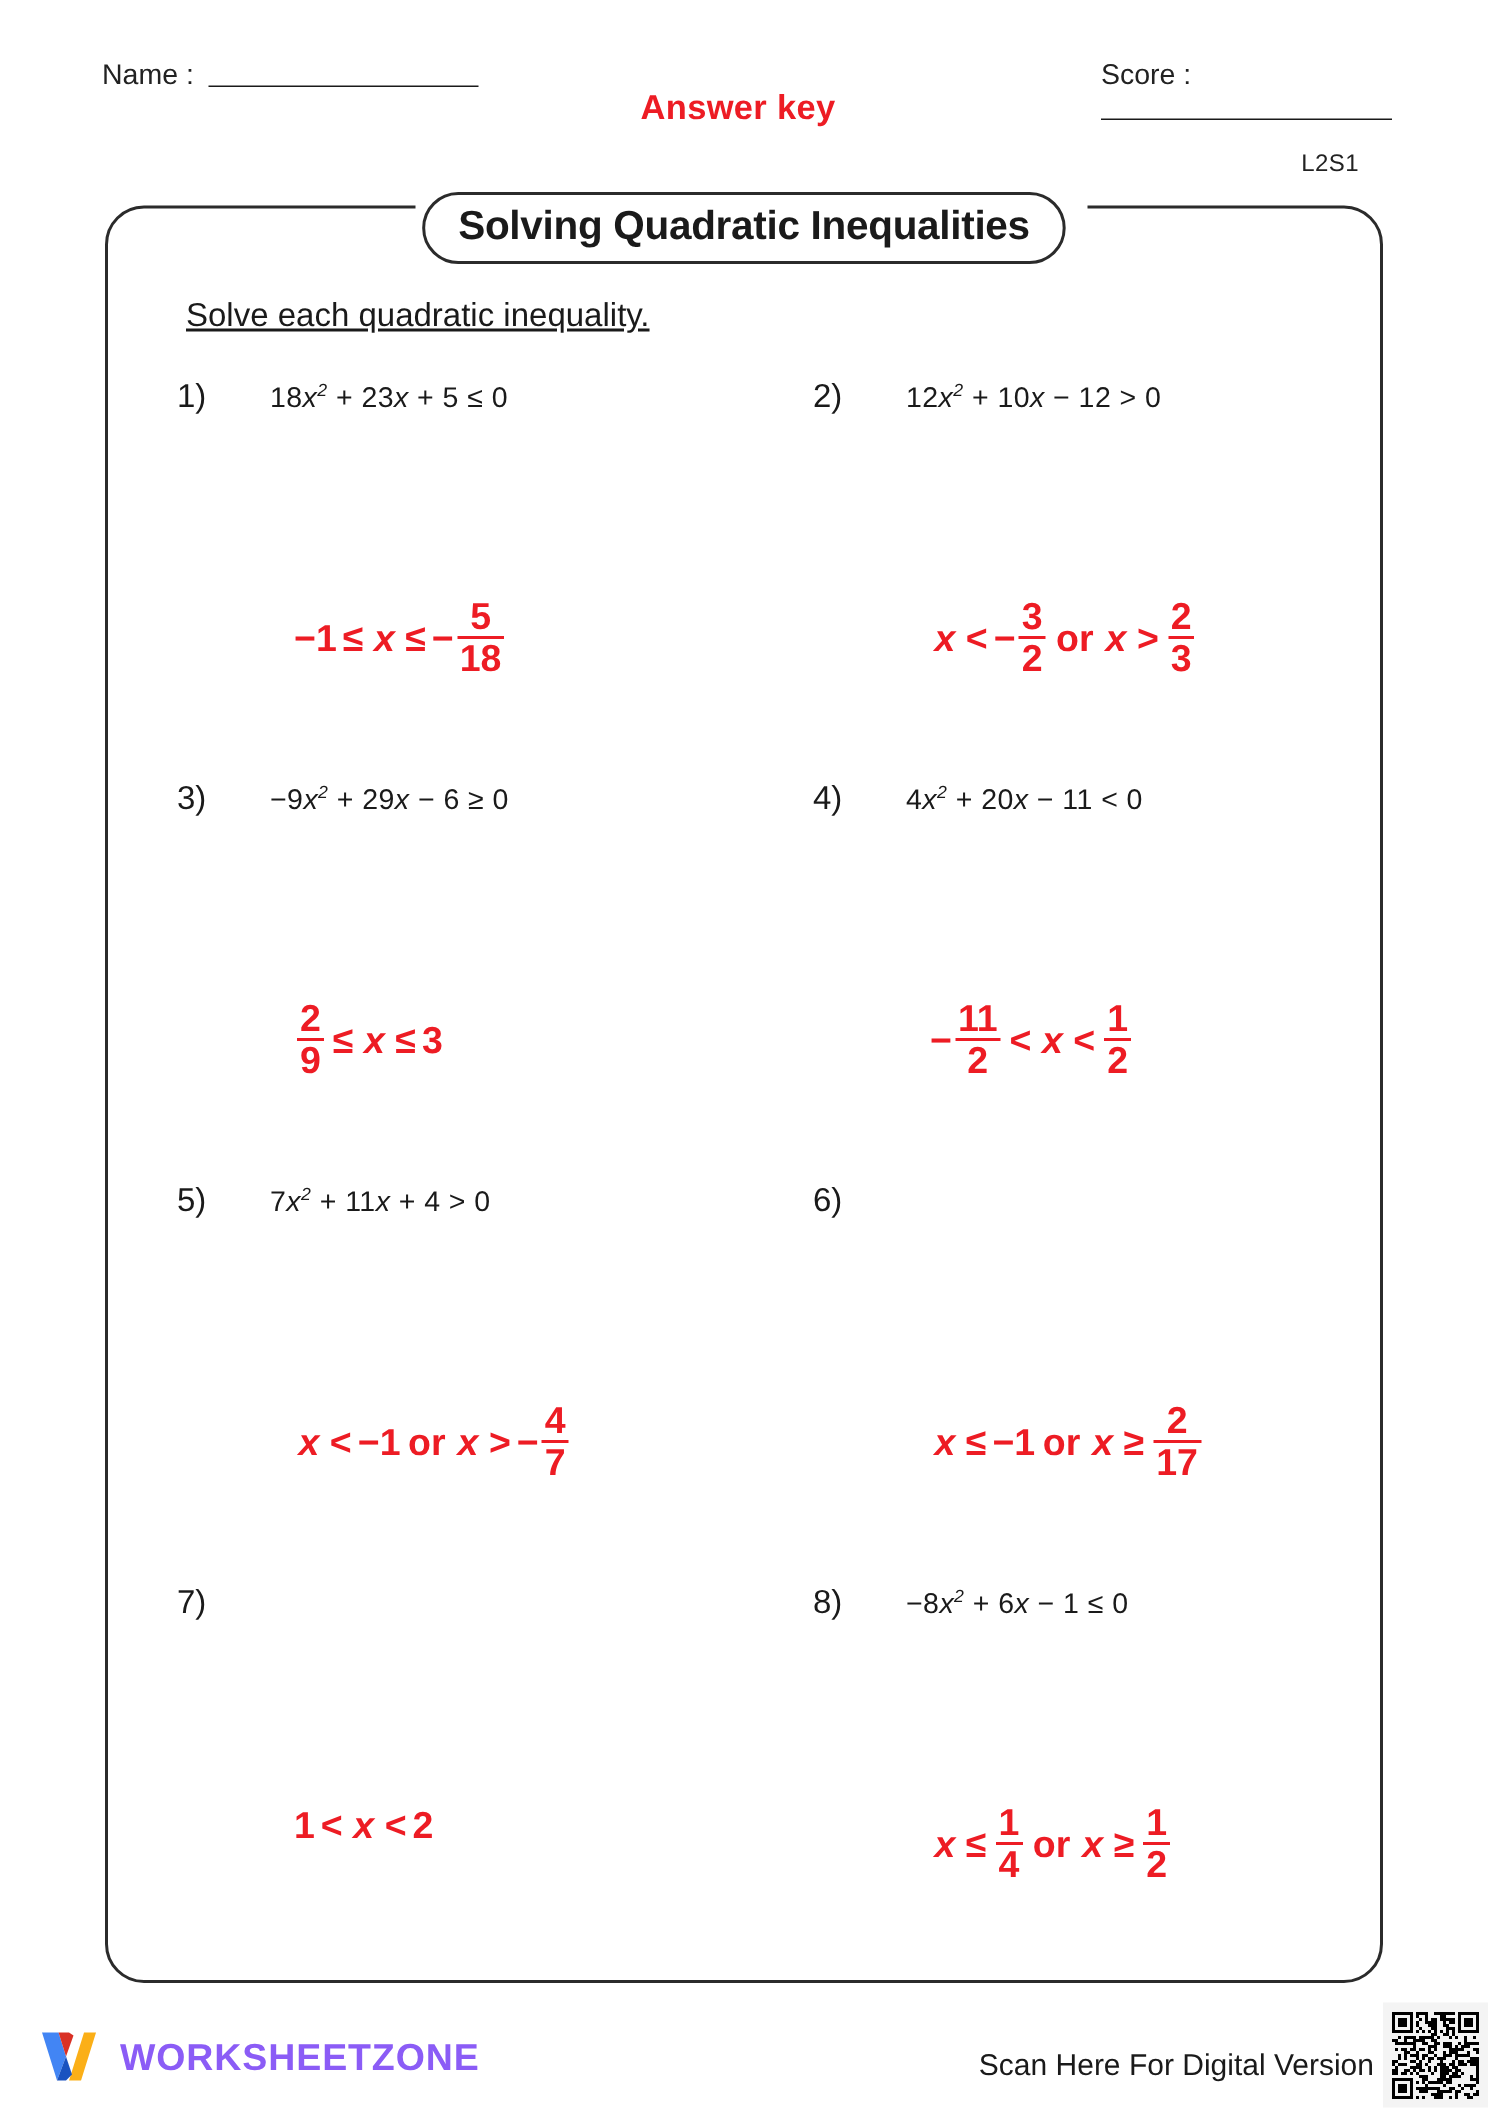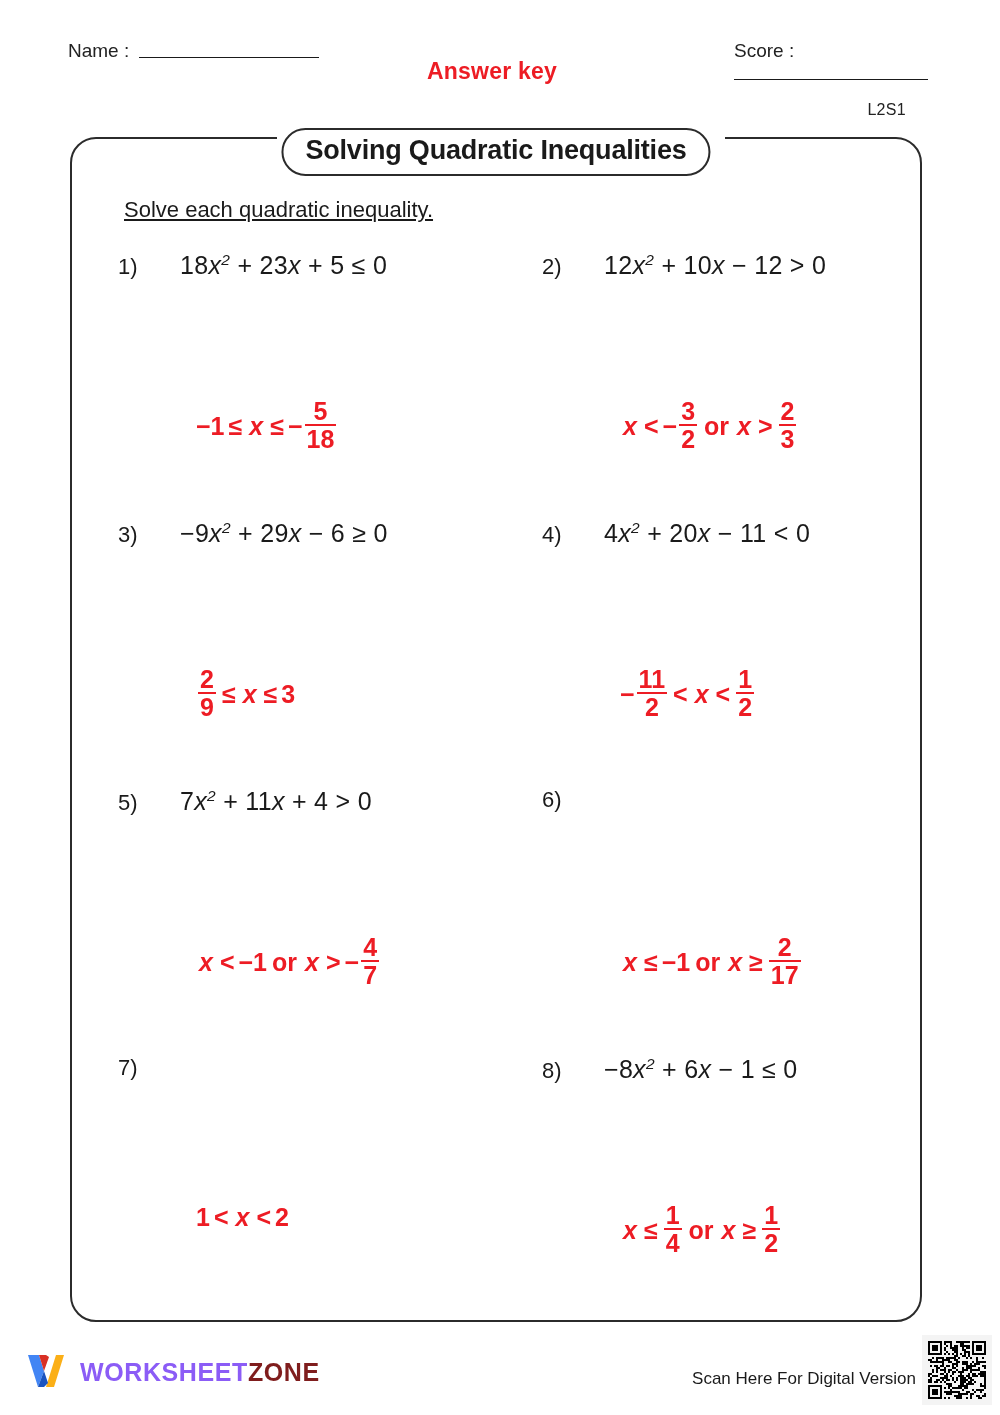--- a/index.html
+++ b/index.html
@@ -137,21 +137,21 @@
     align-items: baseline;
     white-space: nowrap;
   }
   .q-num {
     font-size: 22px;
     width: 62px;
     flex: 0 0 62px;
     color: #1a1a1a;
   }
   .q-expr {
-    font-size: 25px;
+    font-size: 19px;
     color: #1a1a1a;
     letter-spacing: 0.3px;
   }
   .q-expr .var {
     font-style: italic;
   }
   .q-expr sup {
     font-size: 0.62em;
     vertical-align: super;
     font-style: italic;
@@ -218,27 +218,27 @@
     height: 42px;
     margin-right: 12px;
     flex: 0 0 44px;
   }
   .logo-text {
     font-size: 25px;
     font-weight: bold;
     letter-spacing: 0.6px;
   }
   .logo-text .w1 { color: #8b5cf6; }
-  .logo-text .w2 { color: #7f1d1d; }
+  .logo-text .w2 { color: #8b5cf6; }
 
   .scan {
     position: absolute;
     right: 84px;
     bottom: 26px;
-    font-size: 17px;
+    font-size: 20px;
     color: #1a1a1a;
   }
   .qr {
     position: absolute;
     right: 8px;
     bottom: 10px;
     width: 70px;
     height: 70px;
     background: #f4f4f4;
     padding: 2px;

